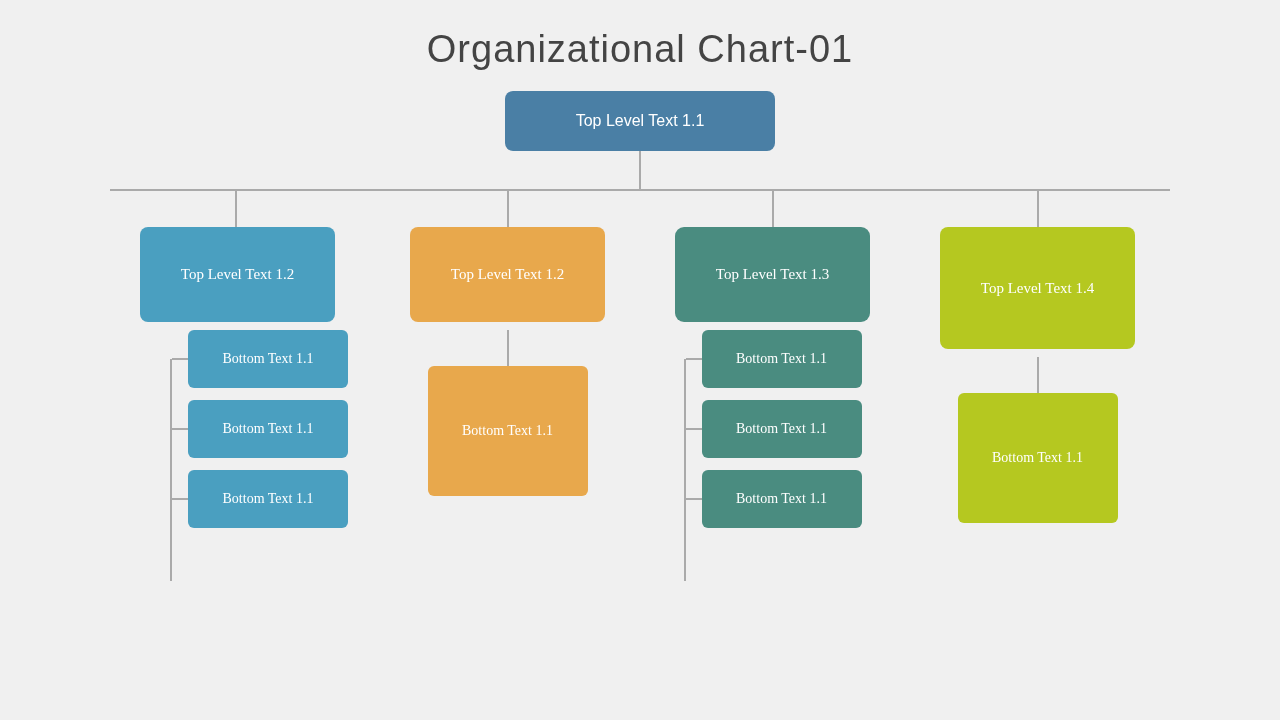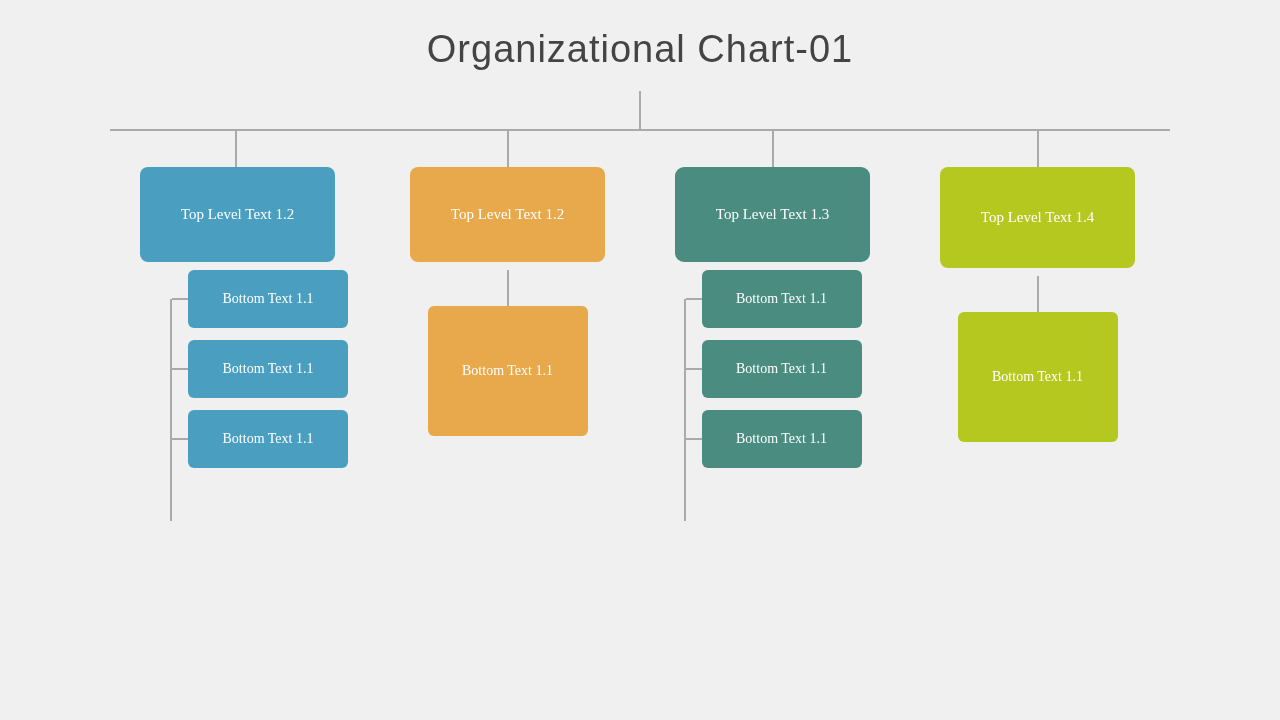--- a/index.html
+++ b/index.html
@@ -99,21 +99,21 @@
       font-weight: 500;
       text-align: center;
       padding: 10px;
     }
 
     .node-lime {
       background: #b5c820;
       color: white;
       border-radius: 8px;
       width: 200px;
-      height: 101px;
+      height: 122px;
       display: flex;
       align-items: center;
       justify-content: center;
       font-size: 15px;
       font-weight: 500;
       text-align: center;
       padding: 10px;
     }
 
     
@@ -183,20 +183,23 @@
   </style>
 </head>
 <body>
 
 <div class="page-header">
   <div class="page-title">Organizational  Chart-01</div>
 </div>
 
 <div class="chart-wrapper">
 
+  <div class="root-node">
+    <span>Top Level Text 1.1</span>
+  </div>
 
   <div style="width:2px;height:38px;background:#aaa;margin:0 auto;"></div>
 
   <div style="position:relative;width:1060px;height:2px;">
     <div style="position:absolute;top:0;left:0;right:0;height:2px;background:#aaa;"></div>
   </div>
 
   <div style="display:flex;width:1060px;justify-content:space-between;align-items:flex-start;">
 
     <div class="l2-col" style="width:265px;align-items:flex-start;padding-left:30px;">

